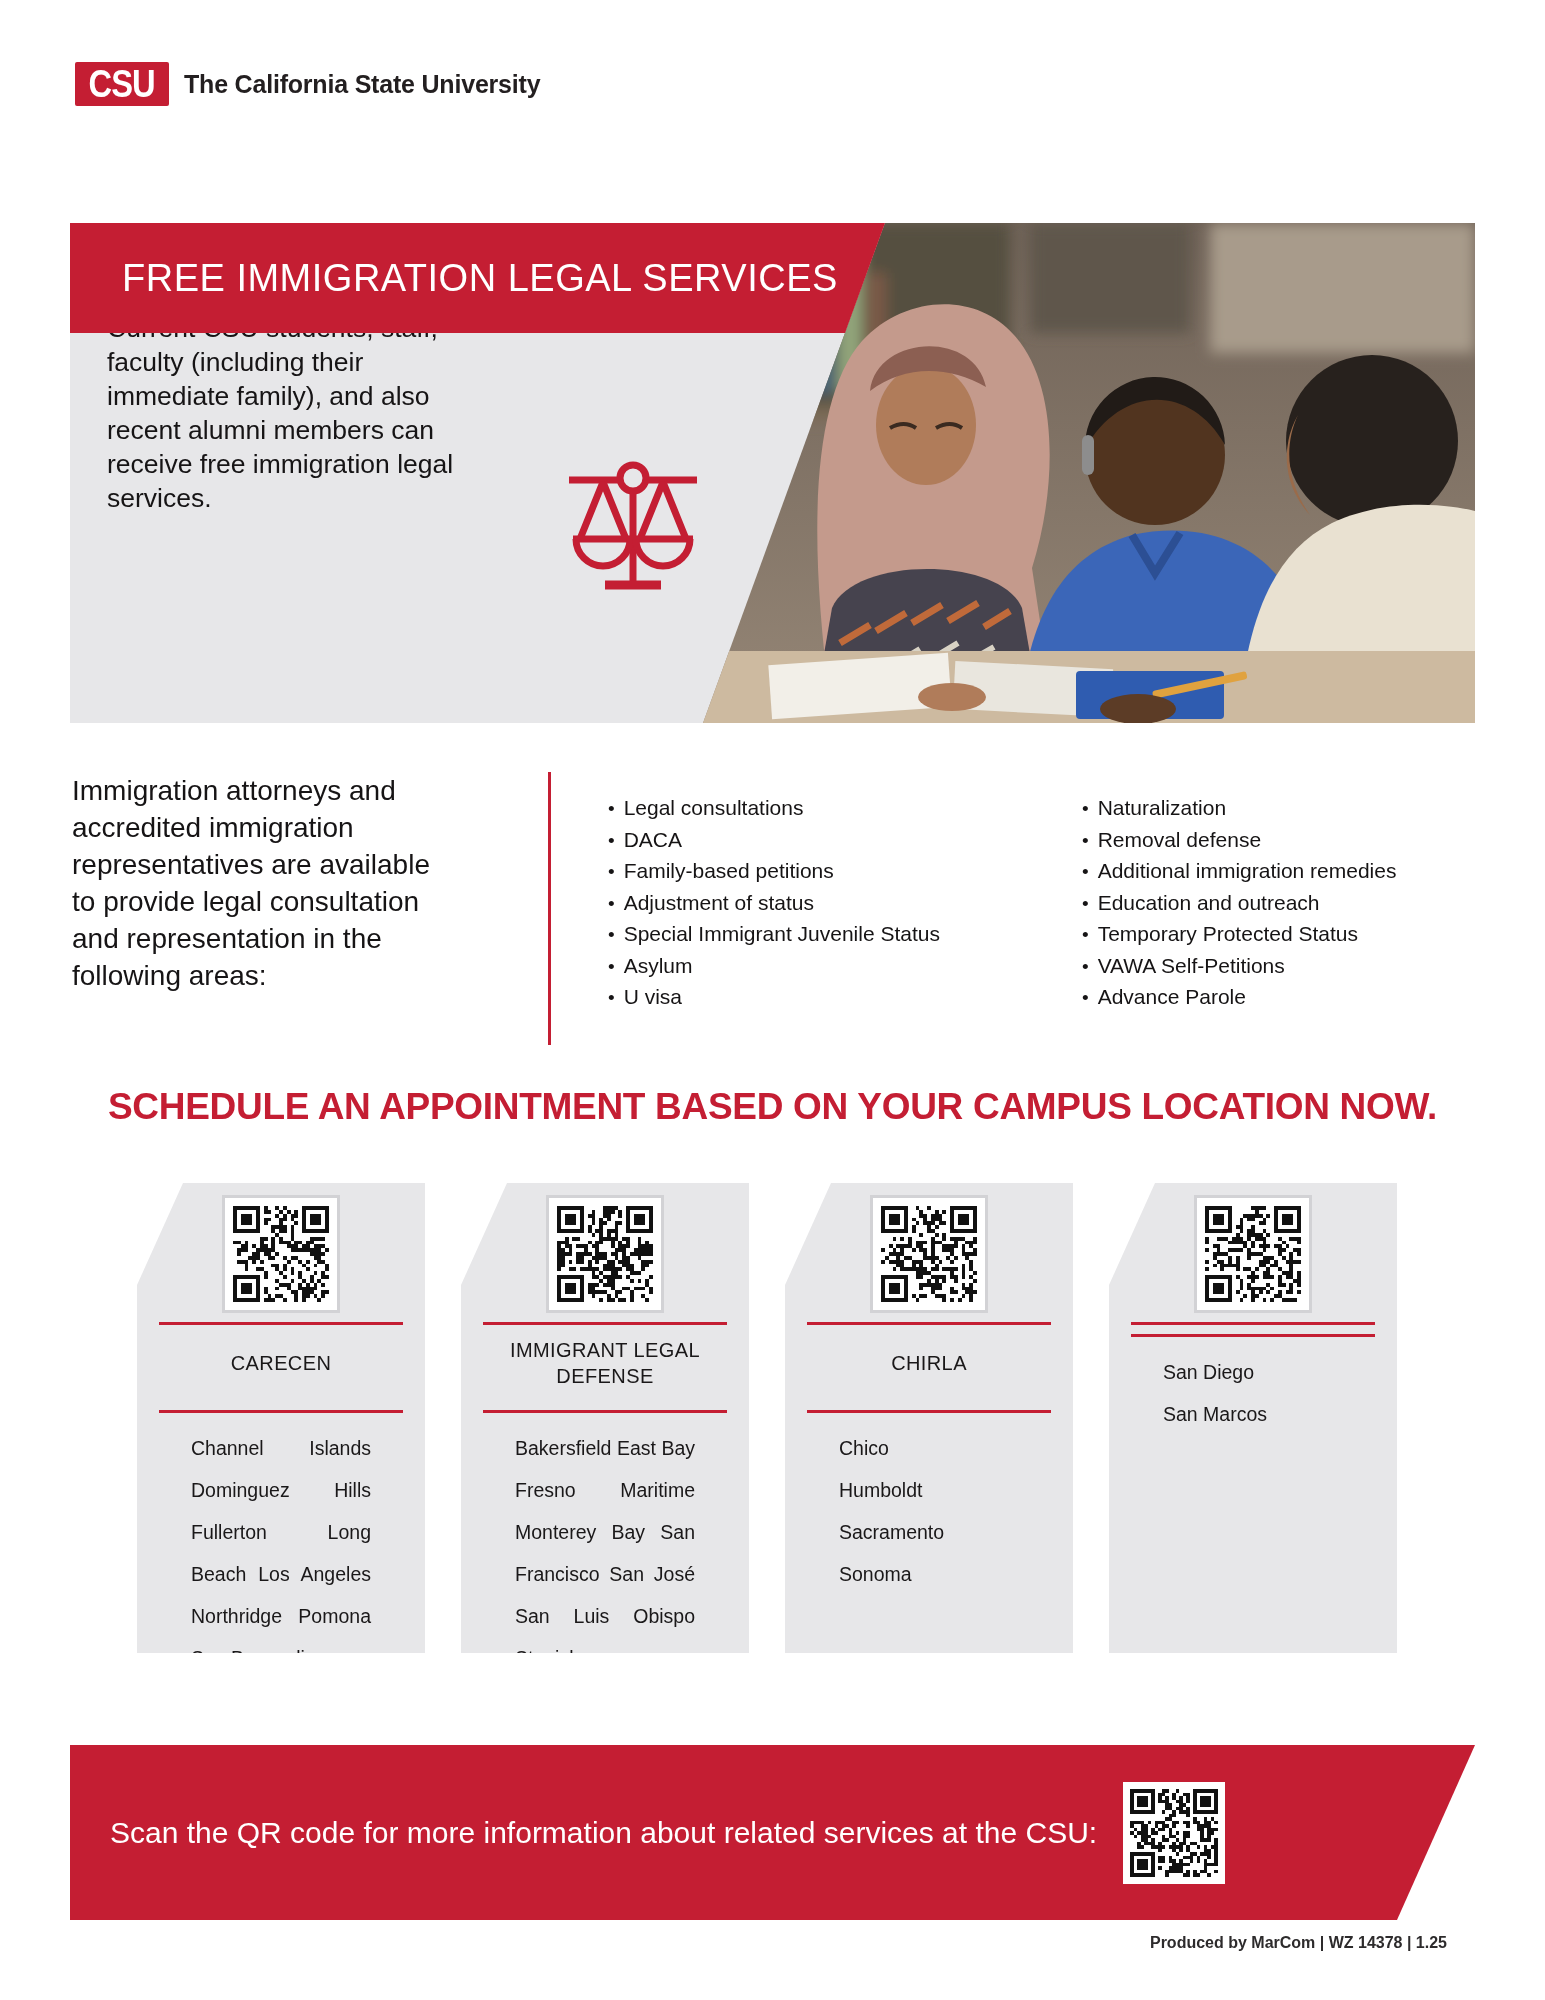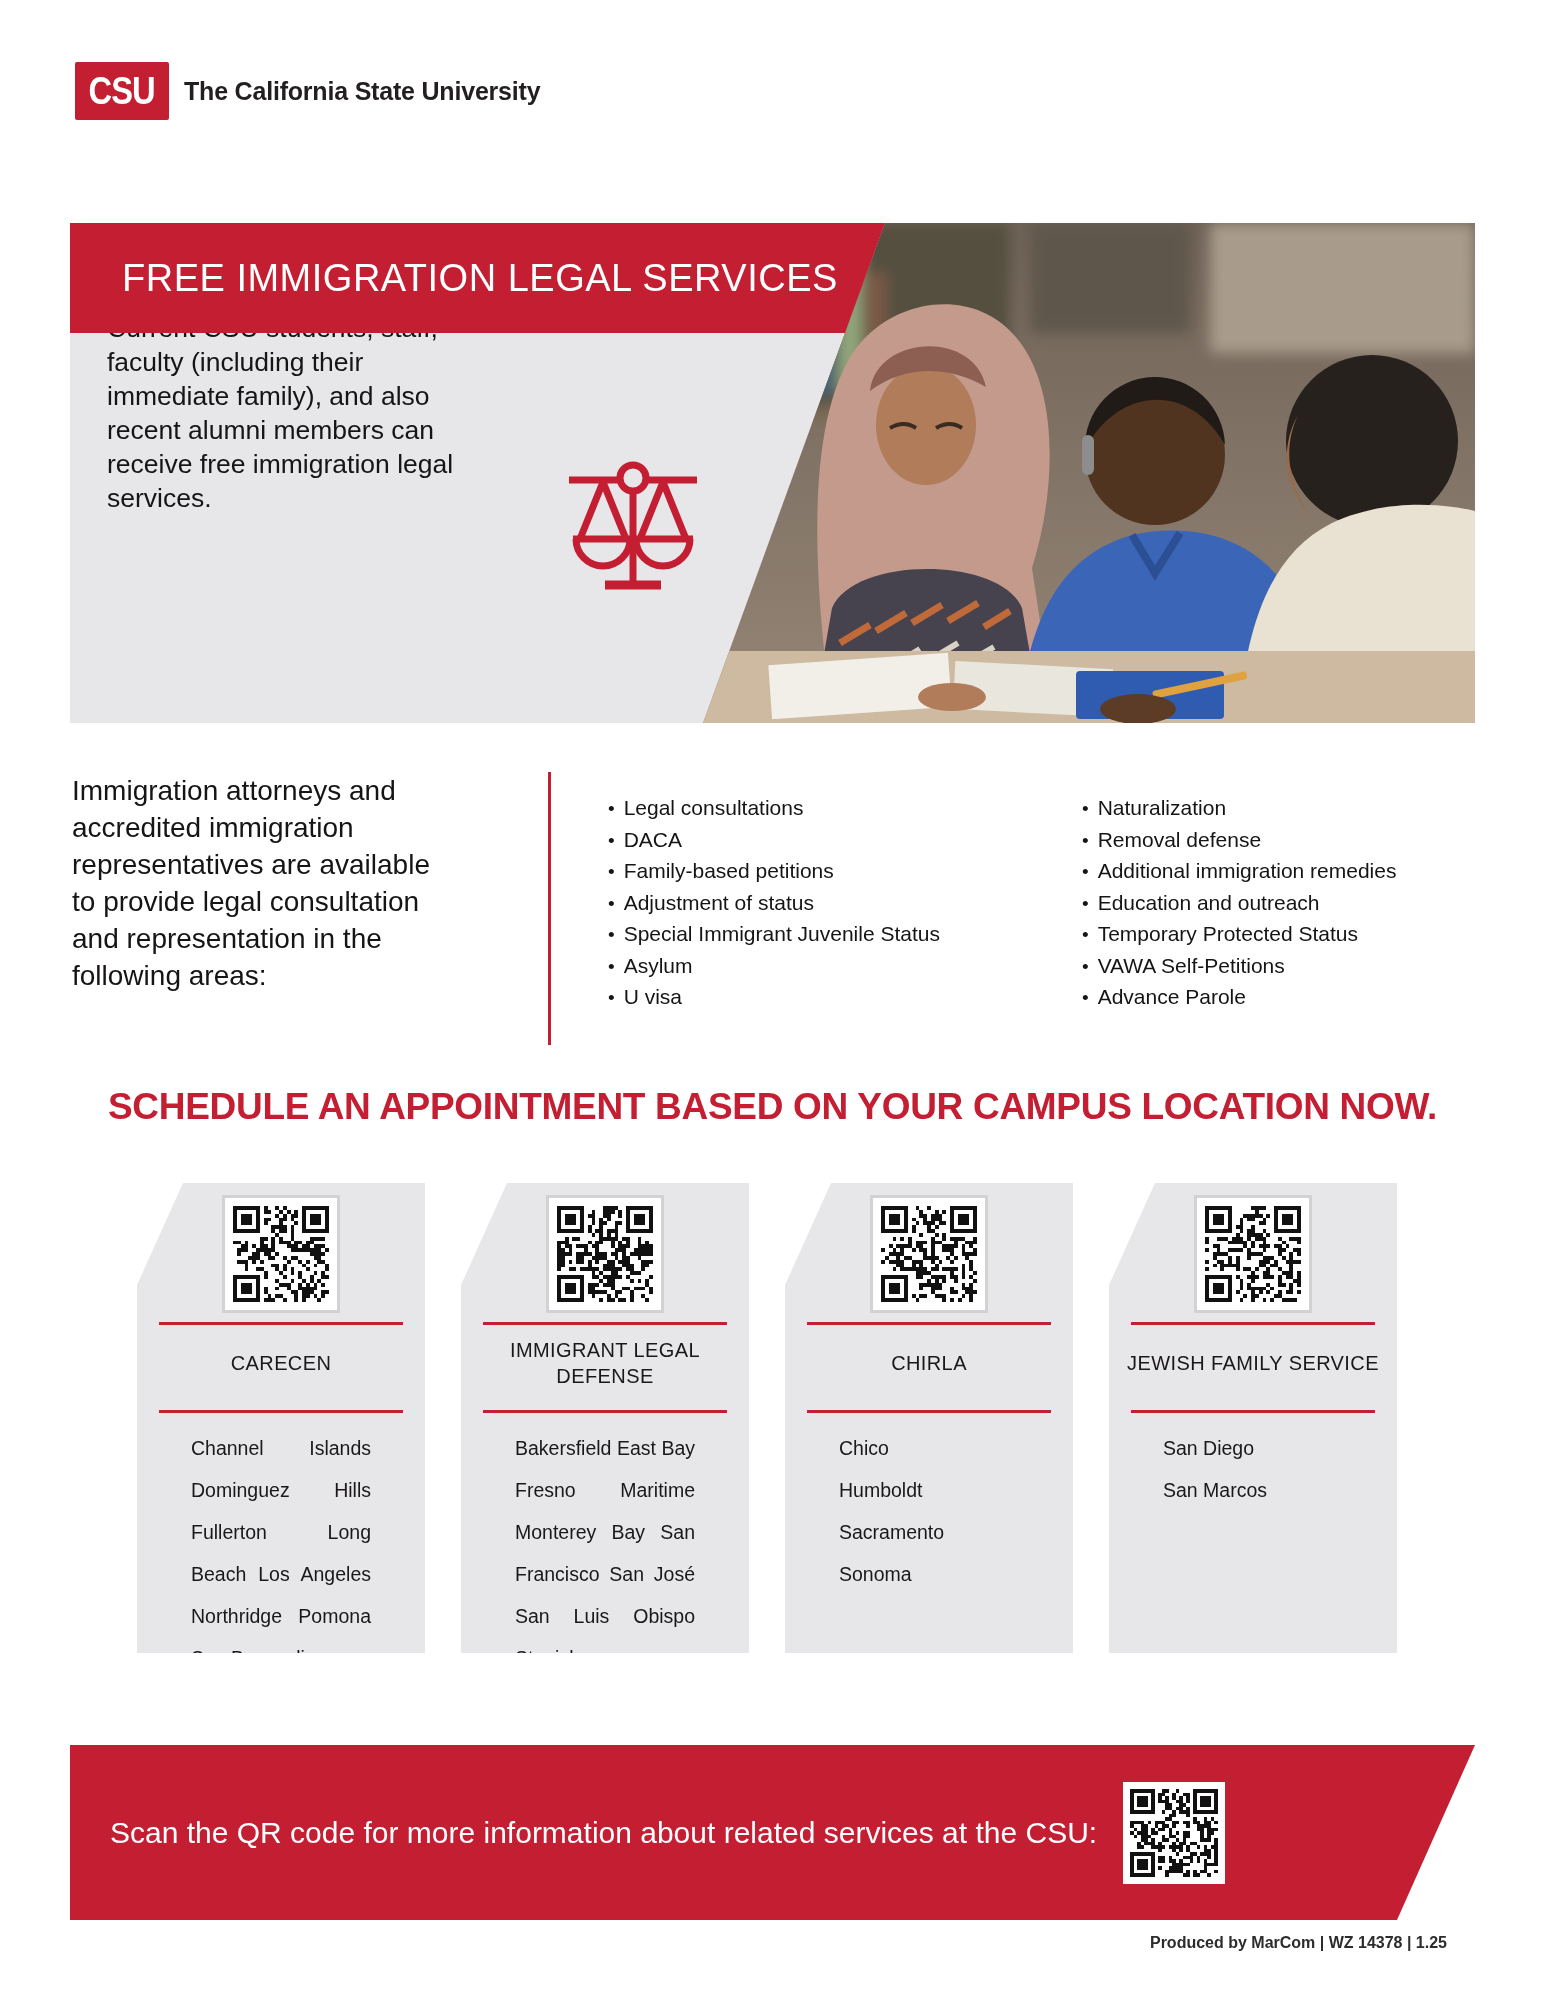--- a/index.html
+++ b/index.html
@@ -1,21 +1,21 @@
 <!DOCTYPE html>
 <html><head>
 <meta charset="utf-8">
 <style>
   html,body{margin:0;padding:0;background:#fff;}
   .page{position:relative;width:1545px;height:2000px;background:#fff;
         font-family:"Liberation Sans",sans-serif;color:#1e1c1d;overflow:hidden;}
 
   
   .brand{position:absolute;left:75px;top:62px;display:flex;align-items:center;gap:15px;}
-  .brand-box{width:94px;height:58px;background:var(--red);display:flex;align-items:center;justify-content:center;border-radius:2px;}
+  .brand-box{width:94px;height:44px;background:var(--red);display:flex;align-items:center;justify-content:center;border-radius:2px;}
   .brand-box span{color:#fff;font-weight:bold;font-size:38px;letter-spacing:-1px;display:inline-block;transform:scaleX(.86);}
   .brand-word{font-size:25px;font-weight:bold;color:#231f20;letter-spacing:-.2px;}
 
   
   .hero{position:absolute;left:70px;top:223px;width:1405px;height:500px;background:#e7e7e9;}
   .hero-photo{position:absolute;inset:0;clip-path:polygon(815px 0,100% 0,100% 100%,633px 100%);}
   .hero-photo svg{display:block;width:100%;height:100%;}
   .hero-banner{position:absolute;left:0;top:0;width:860px;height:110px;background:var(--red);
                clip-path:polygon(0 0,815px 0,775px 110px,0 110px);display:flex;align-items:center;z-index:3;}
   .hero-banner h1{margin:0;padding-left:52px;color:#fff;font-size:38px;font-weight:normal;letter-spacing:.5px;}
@@ -1039,21 +1039,20 @@
             <rect x="2" y="2" width="3" height="3" fill="#111"></rect>
             <rect x="18" y="0" width="7" height="7"></rect>
             <rect x="19" y="1" width="5" height="5" fill="#fff"></rect>
             <rect x="20" y="2" width="3" height="3" fill="#111"></rect>
             <rect x="0" y="18" width="7" height="7"></rect>
             <rect x="1" y="19" width="5" height="5" fill="#fff"></rect>
             <rect x="2" y="20" width="3" height="3" fill="#111"></rect>
           </svg>
         </div>
       <div class="rule"></div>
-      <div class="card-title">JEWISH FAMILY SERVICE</div>
       <div class="rule"></div>
       <div class="campuses">San Diego
 San Marcos</div>
     </div>
 
   </section>
 
   <section class="bottom-banner">
     <p>Scan the QR code for more information about related services at the CSU:</p>
     <div class="qrbox">

